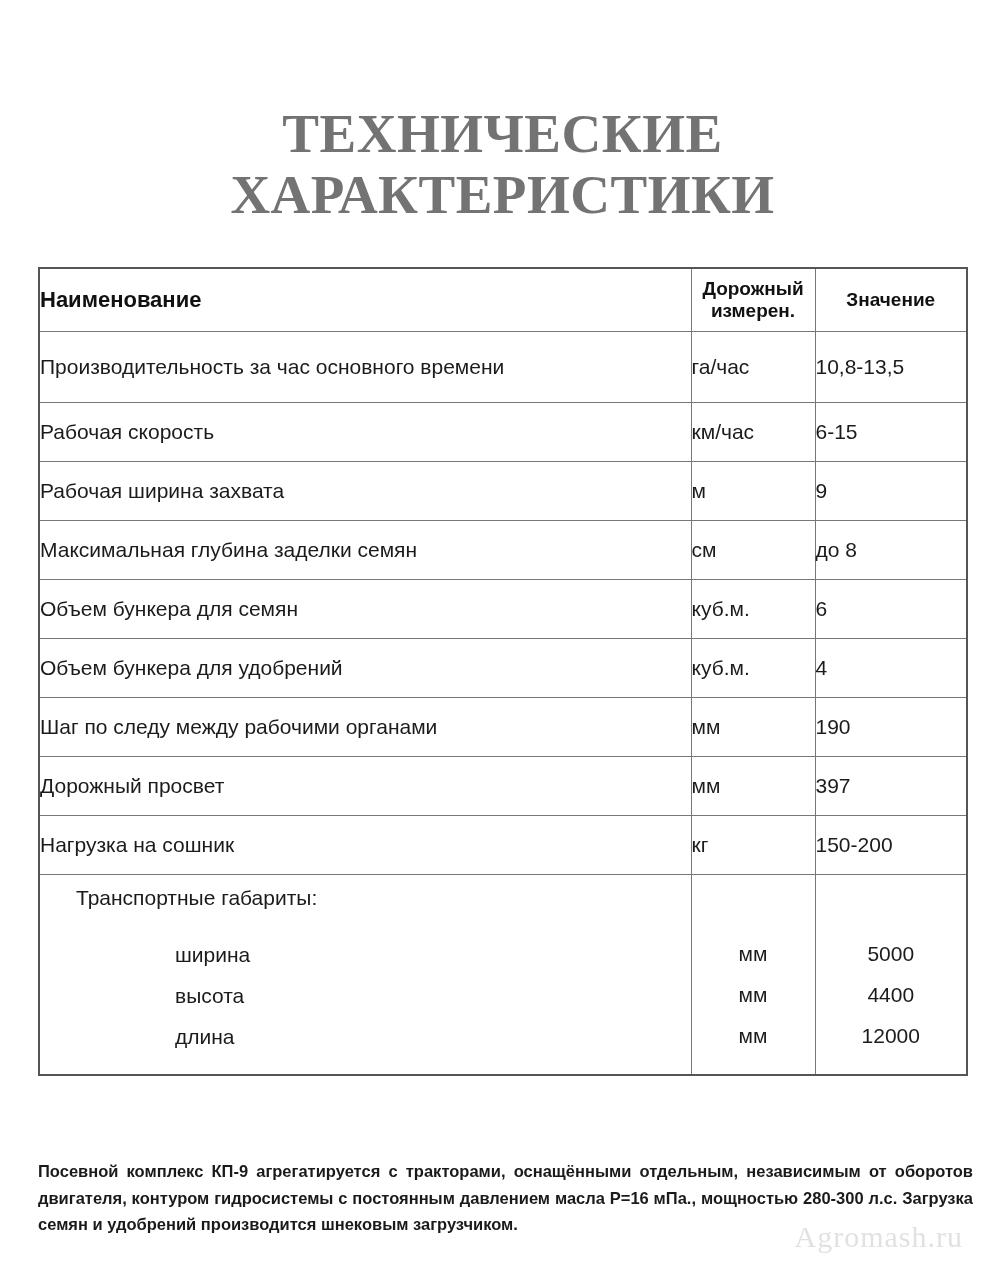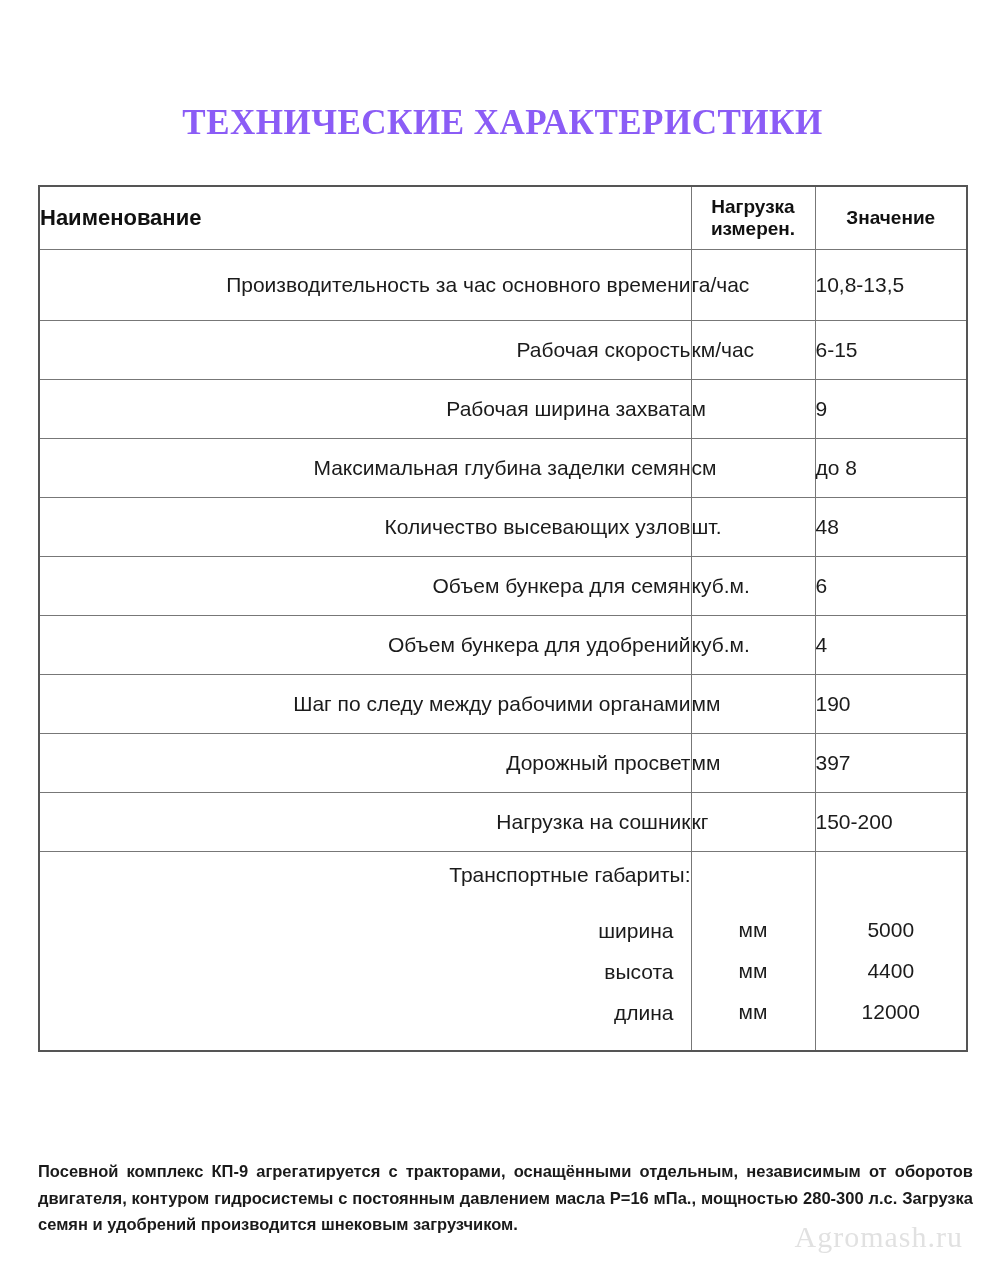--- a/index.html
+++ b/index.html
@@ -18,24 +18,24 @@
   .page {
     position: relative;
     width: 1005px;
     height: 1280px;
     box-sizing: border-box;
     padding: 0 38px;
   }
   .doc-title {
     font-family: "Liberation Serif", serif;
     font-weight: bold;
-    font-size: 35px;
+    font-size: 55px;
     letter-spacing: 0.5px;
     text-align: center;
-    color: #8b5cf6;
+    color: #737373;
     margin: 0;
     padding-top: 104px;
     padding-bottom: 0;
     line-height: 1.1;
   }
   table.spec {
     margin-top: 42px;
     width: 928px;
     border-collapse: collapse;
     table-layout: fixed;
@@ -67,21 +67,21 @@
     text-align: center;
     line-height: 1.15;
     font-size: 19px;
   }
   tbody td {
     font-size: 21px;
     color: #1b1b1b;
     height: 58px;
   }
   td.name {
-    text-align: right;
+    text-align: left;
     padding-left: 36px;
     padding-right: 8px;
     line-height: 1.22;
   }
   td.unit, td.val {
     text-align: left;
   }
   tr.tall td.name {
     padding-top: 6px;
     padding-bottom: 6px;
@@ -154,21 +154,21 @@
   <table class="spec">
     <colgroup>
       <col class="c-name">
       <col class="c-unit">
       <col class="c-val">
     </colgroup>
     <thead>
       <tr>
         <th class="h-name">Наименование</th>
         <th class="h-unit">
-          <div>Нагрузка</div>
+          <div>Дорожный</div>
           <div>измерен.</div>
         </th>
         <th class="h-val">Значение</th>
       </tr>
     </thead>
     <tbody>
       <tr class="tall">
         <td class="name">Производительность за час основного времени</td>
         <td class="unit">га/час</td>
         <td class="val">10,8-13,5</td>
@@ -180,25 +180,20 @@
       </tr>
       <tr>
         <td class="name">Рабочая ширина захвата</td>
         <td class="unit">м</td>
         <td class="val">9</td>
       </tr>
       <tr>
         <td class="name">Максимальная глубина заделки семян</td>
         <td class="unit">см</td>
         <td class="val">до 8</td>
-      </tr>
-      <tr>
-        <td class="name">Количество высевающих узлов</td>
-        <td class="unit">шт.</td>
-        <td class="val">48</td>
       </tr>
       <tr>
         <td class="name">Объем бункера для семян</td>
         <td class="unit">куб.м.</td>
         <td class="val">6</td>
       </tr>
       <tr>
         <td class="name">Объем бункера для удобрений</td>
         <td class="unit">куб.м.</td>
         <td class="val">4</td>

